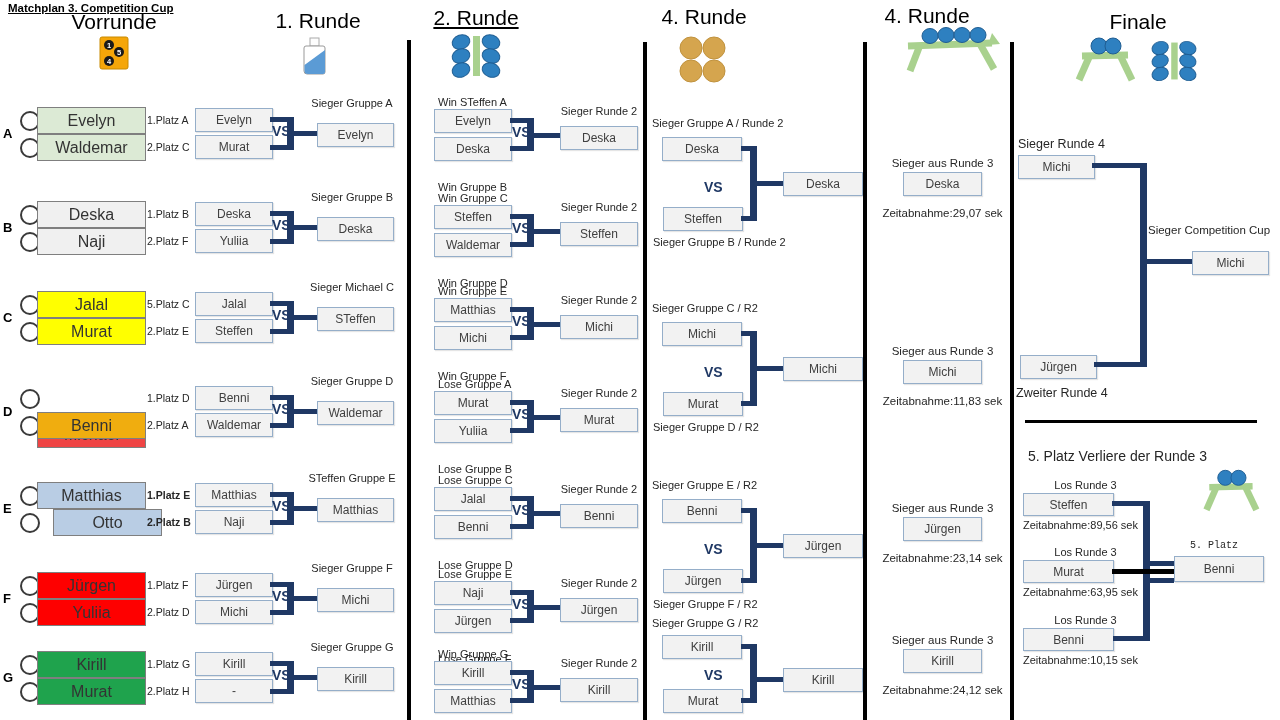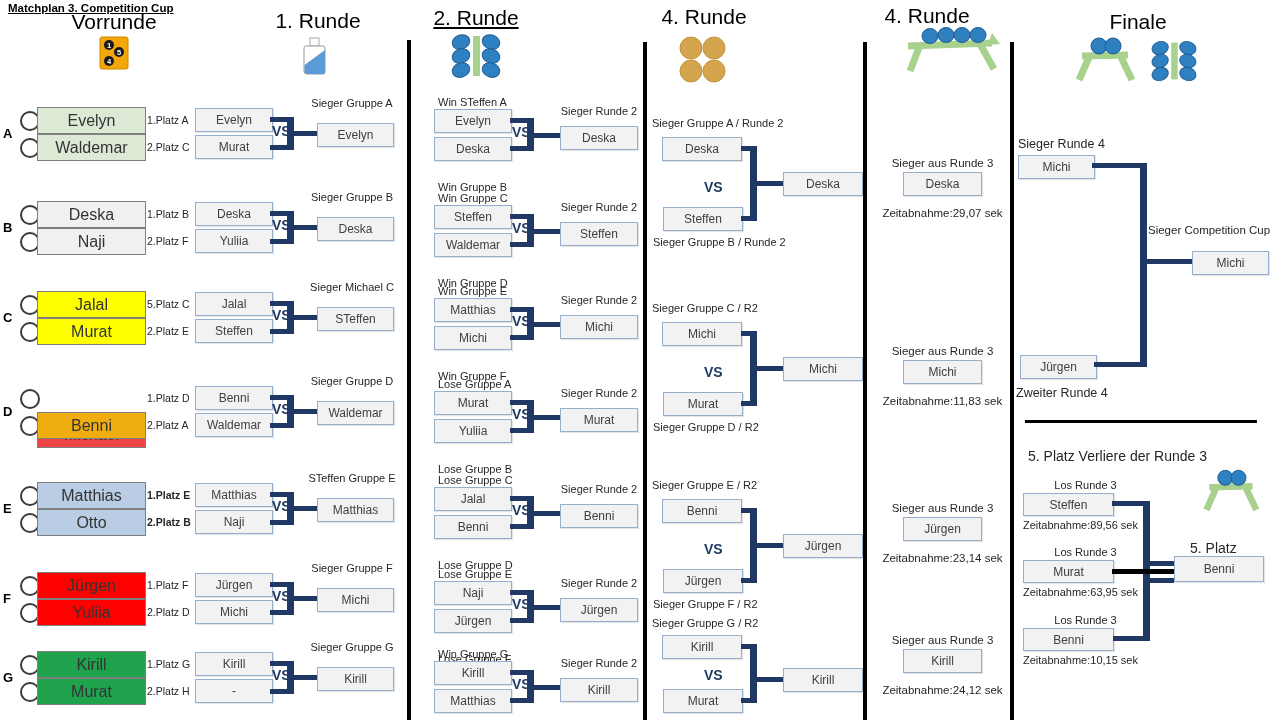--- a/index.html
+++ b/index.html
@@ -246,21 +246,21 @@
     <div class="ln vbar"></div>
     <div class="ln s3"></div>
   <div class="slabel wlabel">Sieger Gruppe D</div>
   <div class="nbox wbox">Waldemar</div>
 </div>
 <div class="vgroup" style="top:482px;">
   <div class="gletter">E</div>
   <div class="gcircle c1"></div>
   <div class="gcircle c2"></div>
   <div class="gbox b1" style="background-color: rgb(185, 205, 228);">Matthias</div>
-  <div class="gbox b2" style="background-color: rgb(185, 205, 228);">Otto</div>
+  <div class="gbox b2" style="background-color: rgb(185, 205, 228); margin-left: 16px;">Otto</div>
   <div class="plabel l1 bold">1.Platz E</div>
   <div class="nbox n1">Matthias</div>
   <div class="plabel l2 bold">2.Platz B</div>
   <div class="nbox n2">Naji</div>
   <div class="vs">VS</div>
   <div class="ln s1"></div>
     <div class="ln s2"></div>
     <div class="ln vbar"></div>
     <div class="ln s3"></div>
   <div class="slabel wlabel">STeffen Gruppe E</div>
@@ -497,20 +497,20 @@
 <div class="f5u" style="top:546px;">
   <div class="slabel label">Los Runde 3</div>
   <div class="nbox box">Murat</div>
   <div class="slabel time">Zeitabnahme:63,95 sek</div>
 </div>
 <div class="f5u" style="top:614px;">
   <div class="slabel label">Los Runde 3</div>
   <div class="nbox box">Benni</div>
   <div class="slabel time">Zeitabnahme:10,15 sek</div>
 </div>
-<div class="slabel" style="left:1190px;top:540px;font-size:14px;text-align:center;">5. Platz</div>
+<div class="slabel" style="left:1190px;top:540px;font-size:10px;text-align:center;font-family:Liberation Mono, monospace;">5. Platz</div>
 <div class="nbox" style="left:1174px;top:556px;width:88px;height:24px;">Benni</div>
 <div class="ln" style="left:1112px;top:501px;width:34px;height:5px;"></div>
 <div class="ln" style="left:1113px;top:636px;width:34px;height:5px;"></div>
 <div class="ln" style="left:1143px;top:501px;width:7px;height:140px;"></div>
 <div class="ln" style="left:1150px;top:561px;width:24px;height:5px;"></div>
 <div class="ln" style="left:1150px;top:578px;width:24px;height:5px;"></div>
 <div class="ln black" style="left:1112px;top:569px;width:62px;height:5px;"></div>
 
 </body></html>

